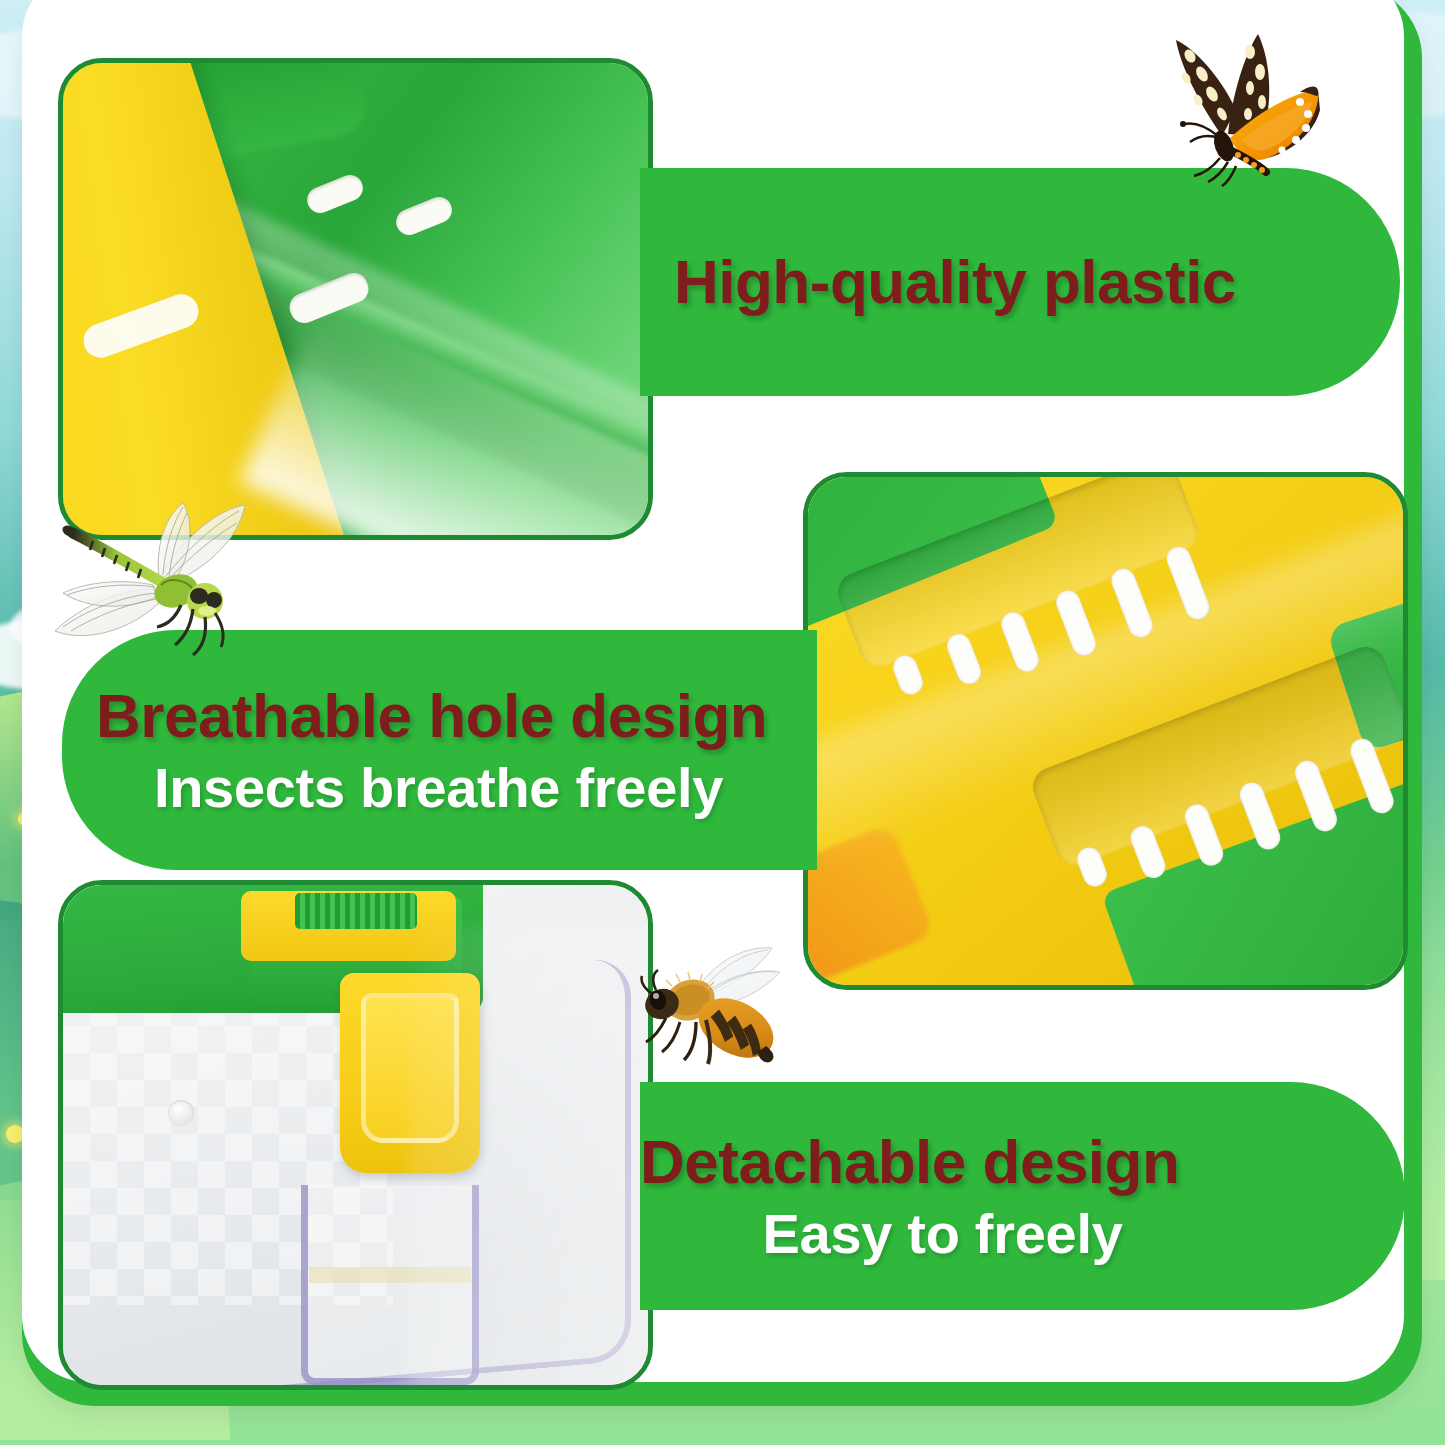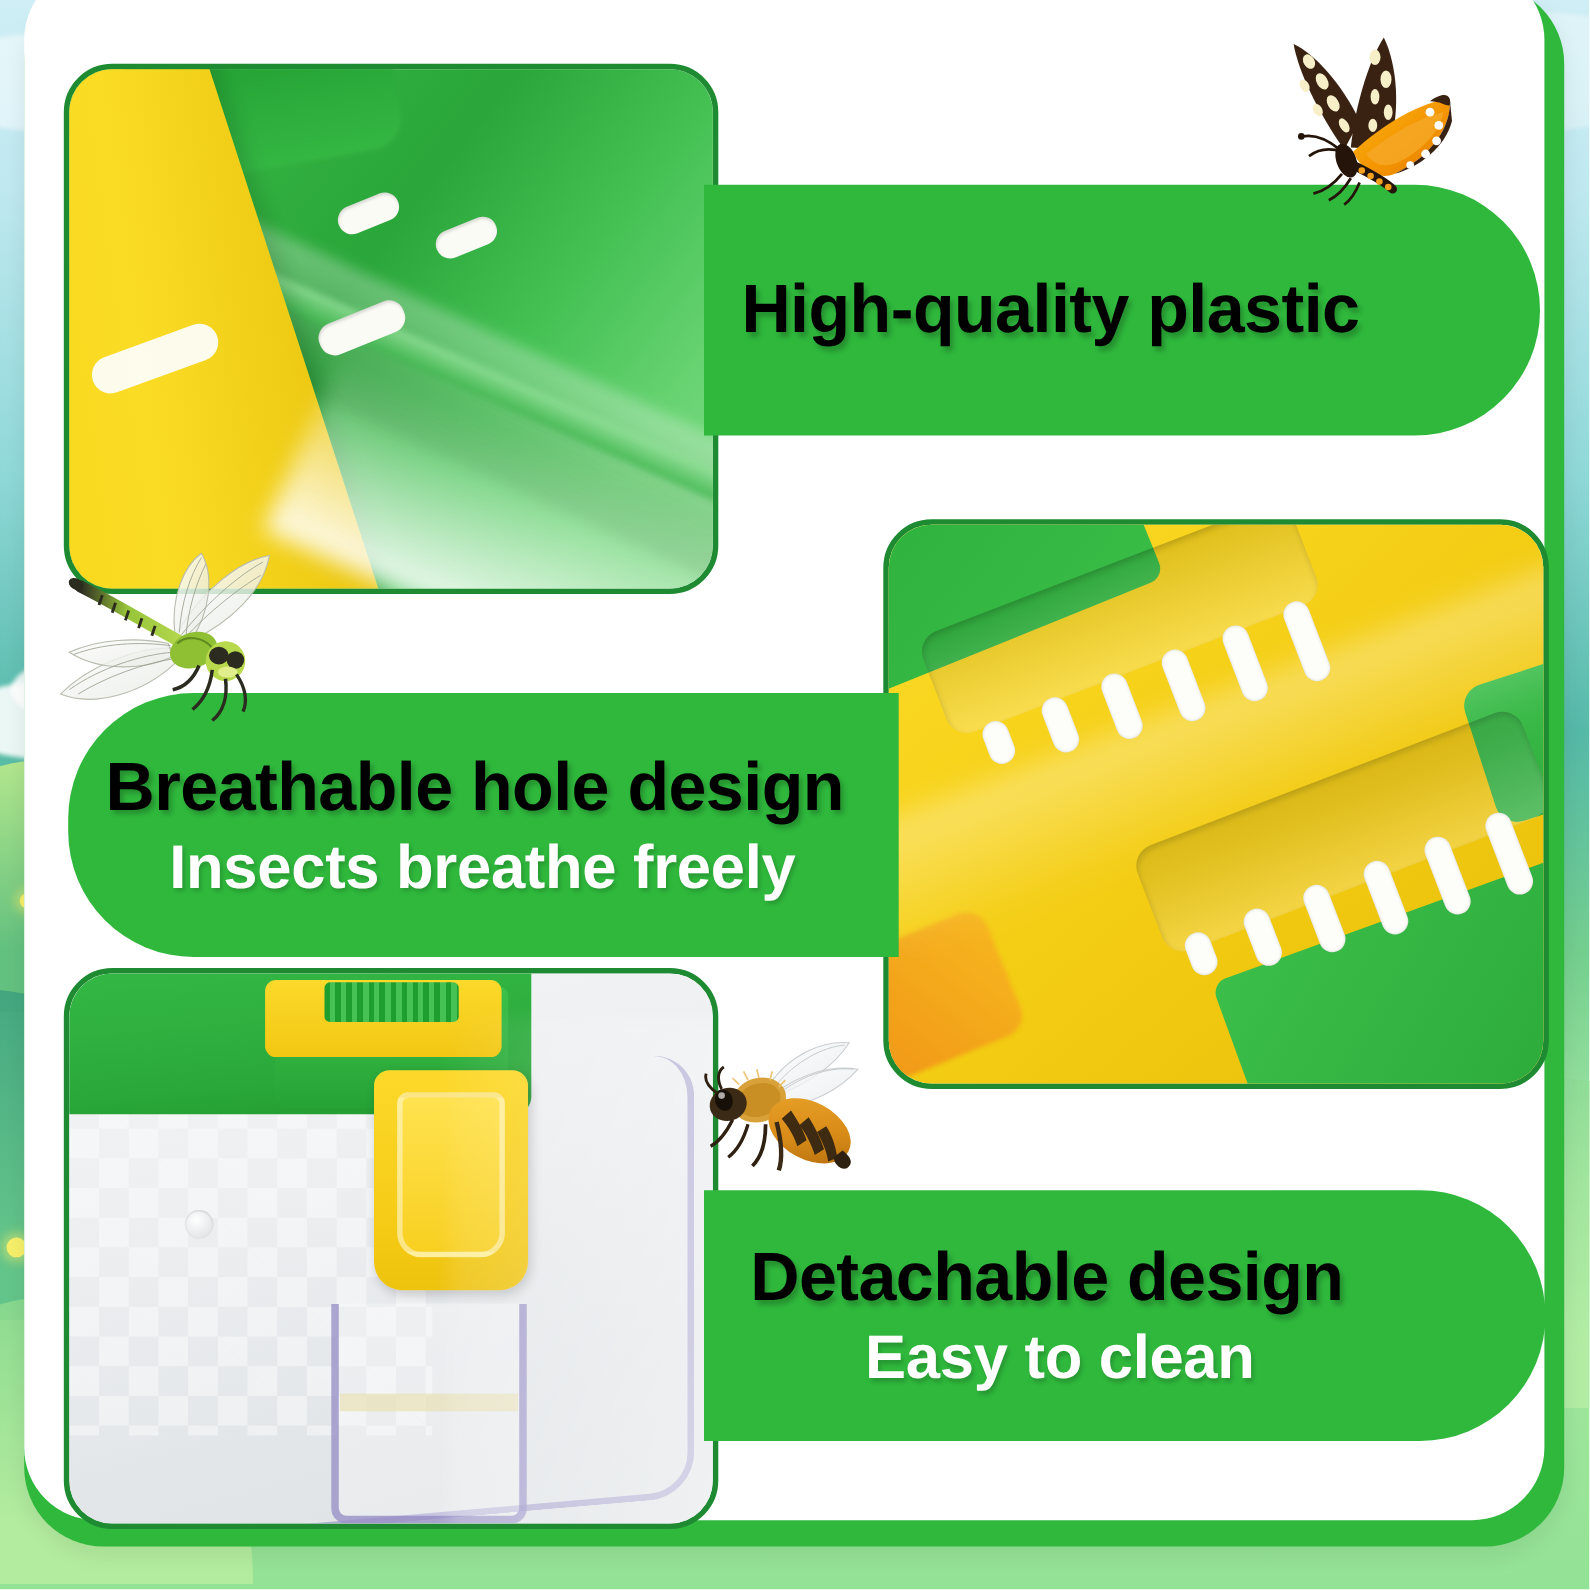--- a/index.html
+++ b/index.html
@@ -342,21 +342,21 @@
   
   .banner {
     position: absolute;
     background: #2fb83c;
     display: flex;
     flex-direction: column;
     justify-content: center;
     box-sizing: border-box;
   }
   .banner .t1 {
-    color: #000000;
+    color: #7f1d1d;
     font-weight: 700;
     line-height: 1.02;
     letter-spacing: -0.5px;
     text-shadow: 3px 4px 5px rgba(0,0,0,.22);
     white-space: nowrap;
   }
   .banner .t2 {
     color: #ffffff;
     font-weight: 700;
     line-height: 1.02;
@@ -380,21 +380,20 @@
     border-radius: 114px 0 0 114px;
     padding-left: 34px;
   }
   #banner-2 .t1 { font-size: 62px; }
   #banner-2 .t2 { font-size: 56px; margin-top: 12px; text-align: center; padding-right: 36px;}
 
   
   #banner-3 {
     left: 640px; top: 1082px; width: 765px; height: 228px;
     border-radius: 0 114px 114px 0;
-    padding-left: 42px;
   }
   #banner-3 .t1 { font-size: 62px; }
   #banner-3 .t2 { font-size: 56px; margin-top: 12px; text-align: center; padding-right: 160px;}
 
   
   .insect { position: absolute; }
   #butterfly { left: 1150px; top: 18px; width: 190px; height: 175px; }
   #dragonfly { left: 33px;  top: 497px; width: 225px; height: 172px; }
   #bee       { left: 640px; top: 942px; width: 160px; height: 135px; }
 </style>
@@ -487,21 +486,21 @@
     <div class="t1">High-quality plastic</div>
   </div>
 
   <div class="banner" id="banner-2">
     <div class="t1">Breathable hole design</div>
     <div class="t2">Insects breathe freely</div>
   </div>
 
   <div class="banner" id="banner-3">
     <div class="t1">Detachable design</div>
-    <div class="t2">Easy to clean</div>
+    <div class="t2">Easy to freely</div>
   </div>
 
   <div class="insect" id="butterfly">
     <svg viewBox="0 0 190 175" width="190" height="175">
       <defs>
         <linearGradient id="bfOrange" x1="0" y1="0" x2="1" y2="1">
           <stop offset="0%" stop-color="#fbb713"></stop>
           <stop offset="60%" stop-color="#f39200"></stop>
           <stop offset="100%" stop-color="#e07a00"></stop>
         </linearGradient>

